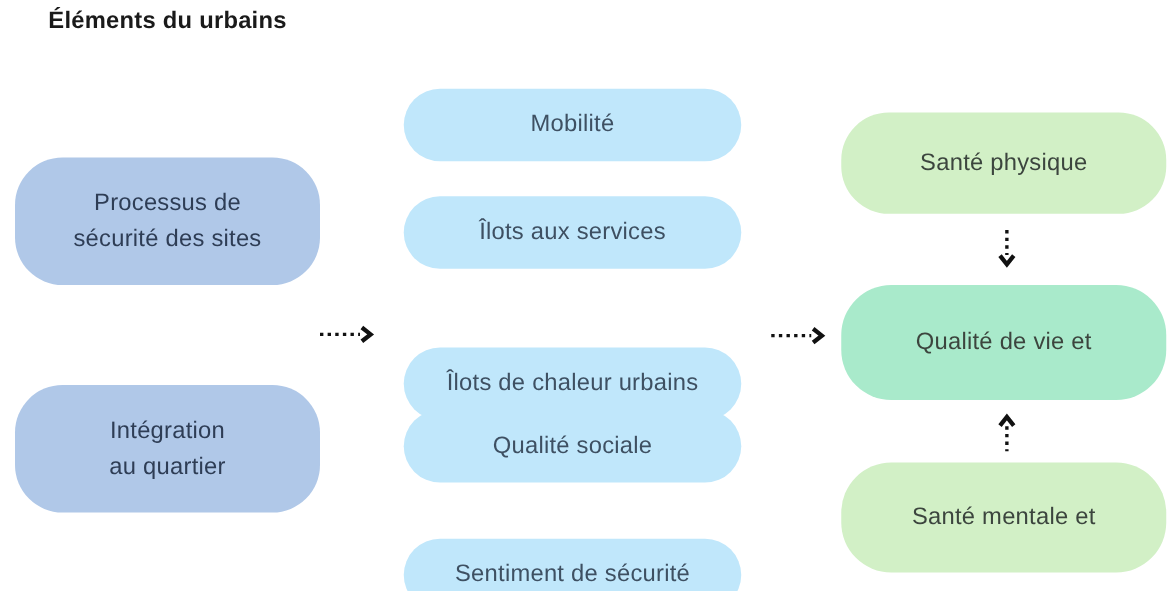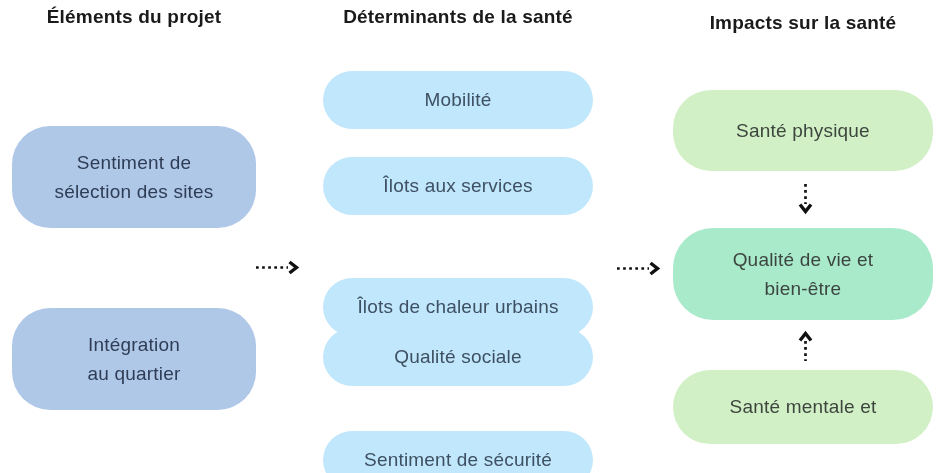--- a/index.html
+++ b/index.html
@@ -65,29 +65,27 @@
   }
   .arrow line, .arrow path {
     stroke: var(--arrow, #111111);
   }
 </style>
 </head>
 <body>
 
 <div class="canvas">
 
-  <div class="col-title" style="left:12px; top:6px; width:244px;">Éléments du projet</div>
+  <div class="col-title" style="left:12px; top:6px; width:244px;">Éléments du urbains</div>
 
-  <div class="col-title" style="left:323px; top:6px; width:270px;">Déterminants de la santé</div>
 
-  <div class="col-title" style="left:673px; top:12px; width:260px;">Impacts sur la santé</div>
 
   <div class="box left-box" style="top:126px;">
-    <div>Sentiment de</div>
-    <div>sélection des sites</div>
+    <div>Processus de</div>
+    <div>sécurité des sites</div>
   </div>
 
   <div class="box mid-box" style="top:71px;">
     <div>Mobilité</div>
   </div>
 
   <div class="box left-box" style="top:308px;">
     <div>Intégration</div>
     <div>au quartier</div>
   </div>
@@ -107,24 +105,23 @@
   <div class="box mid-box" style="top:431px;">
     <div>Sentiment de sécurité</div>
   </div>
 
   <div class="box right-box" style="top:90px; height:81px; border-radius:38px;">
     <div>Santé physique</div>
   </div>
 
   <div class="box right-box teal" style="top:228px; height:92px; border-radius:40px;">
     <div>Qualité de vie et</div>
-    <div>bien-être</div>
   </div>
 
-  <div class="box right-box" style="top:370px; height:74px; border-radius:40px;">
+  <div class="box right-box" style="top:370px; height:88px; border-radius:40px;">
     <div>Santé mentale et</div>
   </div>
 
   <svg class="arrow" style="left:255px; top:260px;" width="46" height="15" viewBox="0 0 46 15">
     <line x1="1" y1="7.5" x2="33" y2="7.5" fill="none" stroke-width="2.7" stroke-dasharray="2.7 3.4"></line>
     <path d="M34.5 2 L41.5 7.5 L34.5 13" fill="none" stroke-width="3.4"></path>
   </svg>
 
   <svg class="arrow" style="left:616px; top:261px;" width="46" height="15" viewBox="0 0 46 15">
     <line x1="1" y1="7.5" x2="33" y2="7.5" fill="none" stroke-width="2.7" stroke-dasharray="2.7 3.4"></line>

